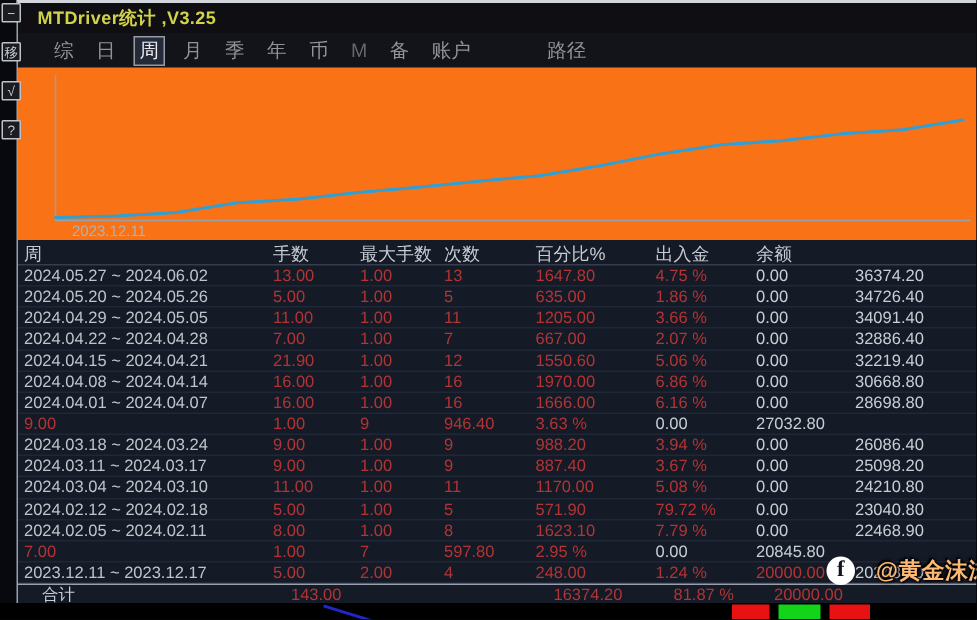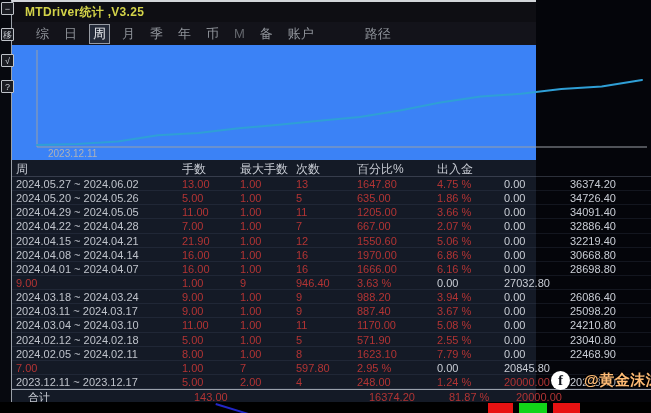--- a/index.html
+++ b/index.html
@@ -5,31 +5,31 @@
   html,body{margin:0;padding:0;background:#000;}
   body{width:651px;height:413px;overflow:hidden;font-family:"Liberation Sans","DejaVu Sans",sans-serif;}
   .app{position:relative;width:651px;height:413px;background:#04050a;}
 
   
   .rail{position:absolute;left:0;top:0;width:11px;height:403px;background:#07090f;}
   .rail-btn{position:absolute;left:1px;width:13px;height:13px;background:#1a1c22;border:1px solid #bfc3c9;
             color:#c6cad0;font-size:9px;line-height:12px;text-align:center;z-index:6;box-sizing:border-box;border-radius:1px;cursor:default;}
 
   
-  .window{position:absolute;left:11px;top:0;width:525px;height:402px;background:#141a26;
+  .window{position:absolute;left:11px;top:0;width:640px;height:402px;background:#141a26;
           border-top:2px solid #d2d5d9;border-left:1px solid #9aa0a8;box-sizing:border-box;}
   .titlebar{height:20px;background:#0e0e13;color:#d3d349;font-size:12px;line-height:20px;padding-left:13px;font-weight:bold;letter-spacing:.3px;}
   .menubar{height:23px;background:#13131a;display:flex;align-items:center;font-size:13px;color:#8f939a;padding-left:21px;}
   .menu-item{margin-right:9px;padding:0 3px;cursor:default;}
   .menu-item.active{border:1px solid #979ba3;background:#242a38;color:#e9ebef;}
   .menu-item.dim{color:#64676d;}
   .menu-item.gap{margin-left:36px;}
 
   
-  .chart{position:relative;height:115px;background:#3b82f6;}
+  .chart{position:relative;height:115px;background:#f97316;}
   .chart svg{position:absolute;left:0;top:0;}
 
   
   .stats{position:absolute;top:160px;left:0;width:639px;height:242px;font-size:11px;}
   .trow{display:grid;grid-template-columns:166px 58px 56px 61px 80px 67px 66px 1fr;
         height:14.15px;line-height:14.15px;padding-left:4px;box-sizing:border-box;
         border-bottom:1px solid rgba(90,100,125,.18);}
   .trow.thead{color:#c7cbd3;font-size:12px;height:15px;line-height:15px;border-bottom:1px solid rgba(120,130,150,.35);}
   .tcell{overflow:hidden;white-space:nowrap;}
   .c-date{color:#bfc3cb;}
@@ -93,20 +93,21 @@
     </div>
 
     <div class="stats">
       <div class="trow thead">
           <span class="tcell">周</span>
           <span class="tcell">手数</span>
           <span class="tcell">最大手数</span>
           <span class="tcell">次数</span>
           <span class="tcell">百分比%</span>
           <span class="tcell">出入金</span>
+          <span class="tcell">余额</span>
         </div>
       <div>
           <div class="trow">
             <span class="tcell c-date">2024.05.27 ~ 2024.06.02</span>
             <span class="tcell c-red">13.00</span>
             <span class="tcell c-red">1.00</span>
             <span class="tcell c-red">13</span>
             <span class="tcell c-red">1647.80</span>
             <span class="tcell c-red">4.75 %</span>
             <span class="tcell c-white">0.00</span>
@@ -210,21 +211,21 @@
             <span class="tcell c-red">5.08 %</span>
             <span class="tcell c-white">0.00</span>
             <span class="tcell c-white">24210.80</span>
           </div>
           <div class="trow">
             <span class="tcell c-date">2024.02.12 ~ 2024.02.18</span>
             <span class="tcell c-red">5.00</span>
             <span class="tcell c-red">1.00</span>
             <span class="tcell c-red">5</span>
             <span class="tcell c-red">571.90</span>
-            <span class="tcell c-red">2.55 %</span>
+            <span class="tcell c-red">79.72 %</span>
             <span class="tcell c-white">0.00</span>
             <span class="tcell c-white">23040.80</span>
           </div>
           <div class="trow">
             <span class="tcell c-date">2024.02.05 ~ 2024.02.11</span>
             <span class="tcell c-red">8.00</span>
             <span class="tcell c-red">1.00</span>
             <span class="tcell c-red">8</span>
             <span class="tcell c-red">1623.10</span>
             <span class="tcell c-red">7.79 %</span>

